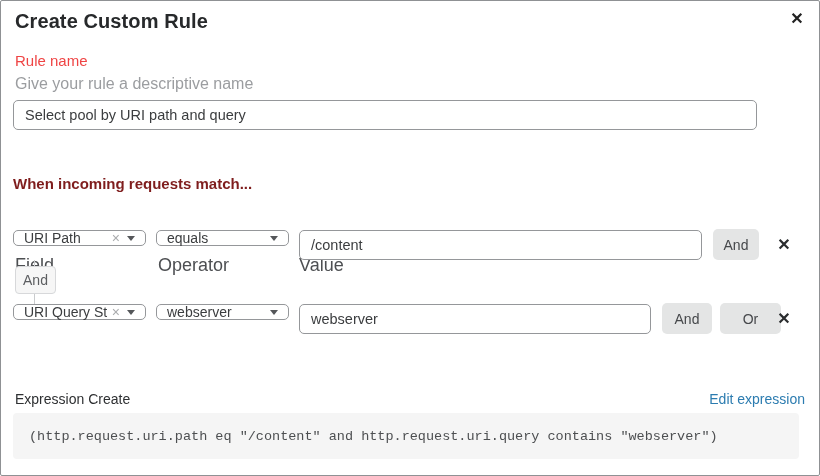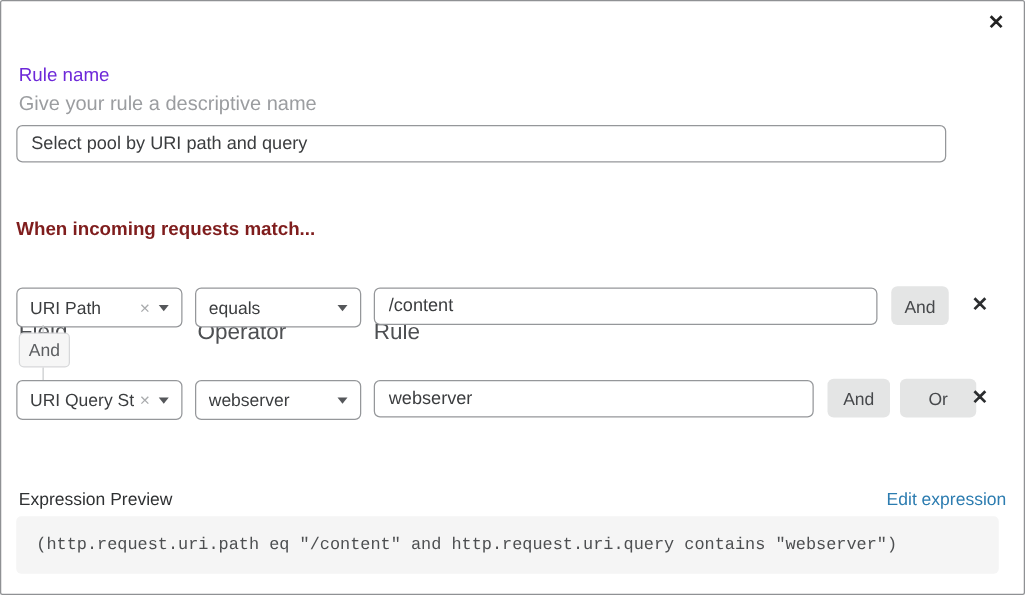--- a/index.html
+++ b/index.html
@@ -24,39 +24,39 @@
     font-size: 20px; font-weight: 700; color: #27292b;
     letter-spacing: .1px;
   }
   .close-btn {
     right: 10px; top: 6px;
     font-size: 16px; font-weight: 700; color: #222;
     width: 24px; height: 24px; line-height: 24px; text-align: center;
     cursor: pointer; user-select: none;
   }
 
-  .section-label { font-size: 15px; color: #6d28d9; }
+  .section-label { font-size: 15px; color: #ef4444; }
   .hint { font-size: 16px; color: #9b9da0; }
   .heading { font-size: 15px; font-weight: 700; color: #7f1d1d; }
   .col-label { font-size: 18px; color: #4d4f52; margin-top: 48px; }
 
   .text-input {
     height: 30px;
     border: 1px solid #95979a;
     border-radius: 5px;
     background: #fff;
     font-family: "Liberation Sans", sans-serif;
     font-size: 14.5px; color: #3b3d3f;
     padding: 0 11px;
     outline: none;
     display: block;
   }
 
   .select-box {
-    height: 32px;
+    height: 16px;
     border: 1px solid #95979a;
     border-radius: 5px;
     background: #fff;
     display: flex; align-items: center;
     padding: 0 10px;
     cursor: pointer;
     font-size: 14px; color: #3b3d3f;
   }
   .select-box .sel-text {
     flex: 1 1 auto;
@@ -114,31 +114,32 @@
     font-family: "Liberation Mono", "DejaVu Sans Mono", monospace;
     font-size: 13.5px; color: #4d4f51;
     white-space: nowrap;
   }
 </style>
 </head>
 <body>
 
 <div class="dialog">
 
+  <div class="abs dialog-title">Create Custom Rule</div>
   <div class="abs close-btn">✕</div>
 
   <div class="abs section-label" style="left:14px; top:51px;">Rule name</div>
   <div class="abs hint" style="left:14px; top:74px;">Give your rule a descriptive name</div>
   <input class="abs text-input" style="left: 12px; top: 99px; width: 744px;" value="Select pool by URI path and query">
 
   <div class="abs heading" style="left:12px; top:174px;">When incoming requests match...</div>
 
   <div class="abs col-label" style="left:14px; top:206px;">Field</div>
   <div class="abs col-label" style="left:157px; top:206px;">Operator</div>
-  <div class="abs col-label" style="left:298px; top:206px;">Rule</div>
+  <div class="abs col-label" style="left:298px; top:206px;">Value</div>
 
   <div class="abs select-box" style="left:12px; top:229px; width:133px;">
     <span class="sel-text">URI Path</span>
     <span class="clear-x">×</span>
     <span class="caret"></span>
   </div>
   <div class="abs select-box" style="left:155px; top:229px; width:133px;">
     <span class="sel-text">equals</span>
     <span class="caret"></span>
   </div>
@@ -157,19 +158,19 @@
   </div>
   <div class="abs select-box" style="left:155px; top:303px; width:133px;">
     <span class="sel-text">webserver</span>
     <span class="caret"></span>
   </div>
   <input class="abs text-input" style="left: 298px; top: 303px; width: 352px;" value="webserver">
   <button class="abs gray-btn" style="left:661px; top:302px; width:50px;">And</button>
   <button class="abs gray-btn" style="left:719px; top:302px; width:61px;">Or</button>
   <div class="abs row-delete" style="left:773px; top:303px;">✕</div>
 
-  <div class="abs expr-label" style="left:14px; top:390px;">Expression Preview</div>
+  <div class="abs expr-label" style="left:14px; top:390px;">Expression Create</div>
   <div class="abs edit-link" style="right:14px; top:390px;">Edit expression</div>
   <div class="abs code-block">
     <span class="code-text">(http.request.uri.path eq "/content" and http.request.uri.query contains "webserver")</span>
   </div>
 
 </div>
 
 </body></html>

